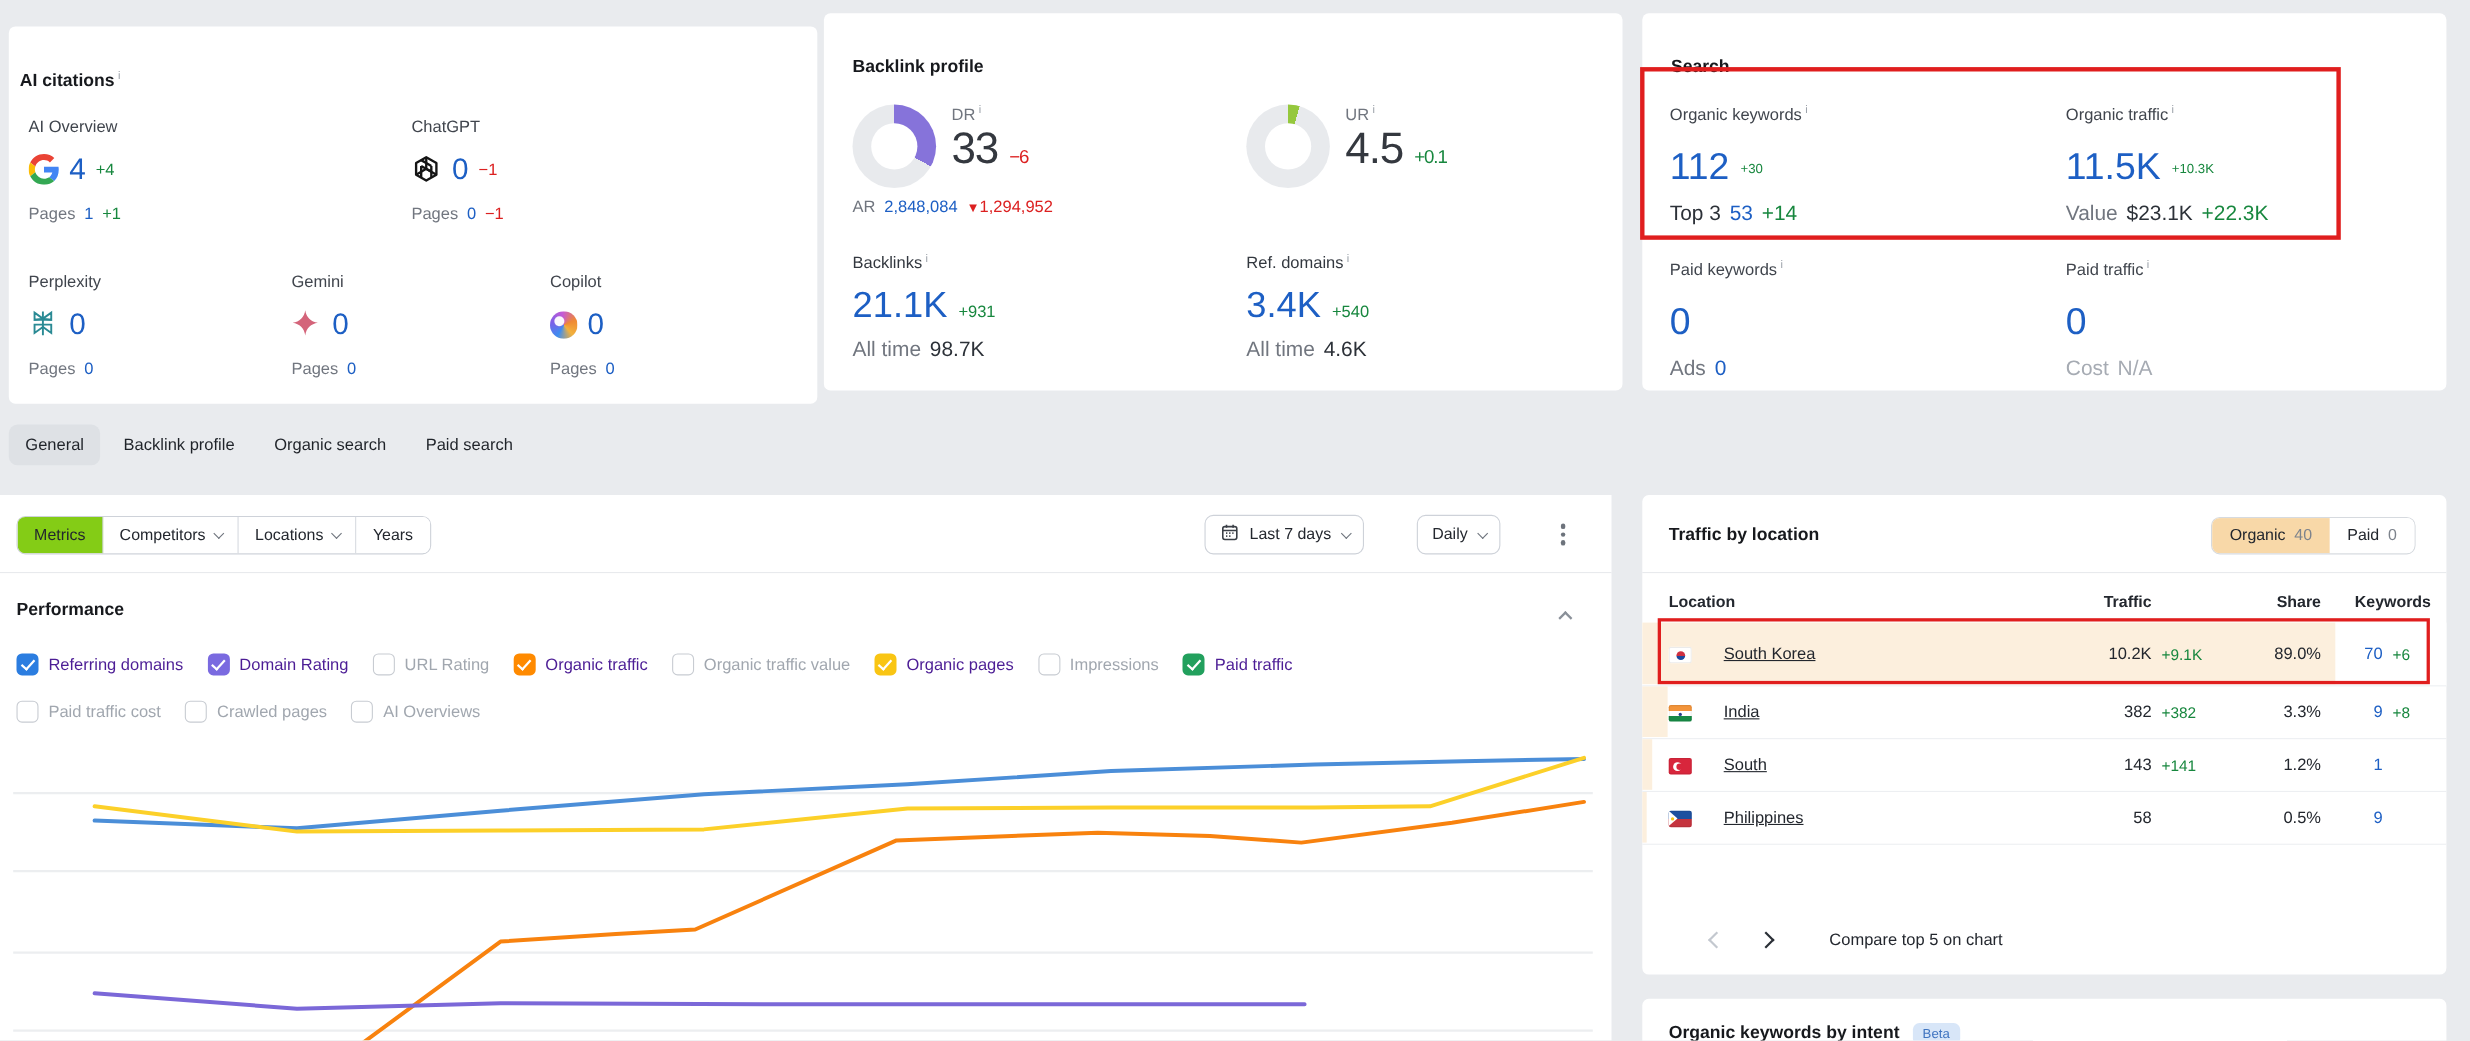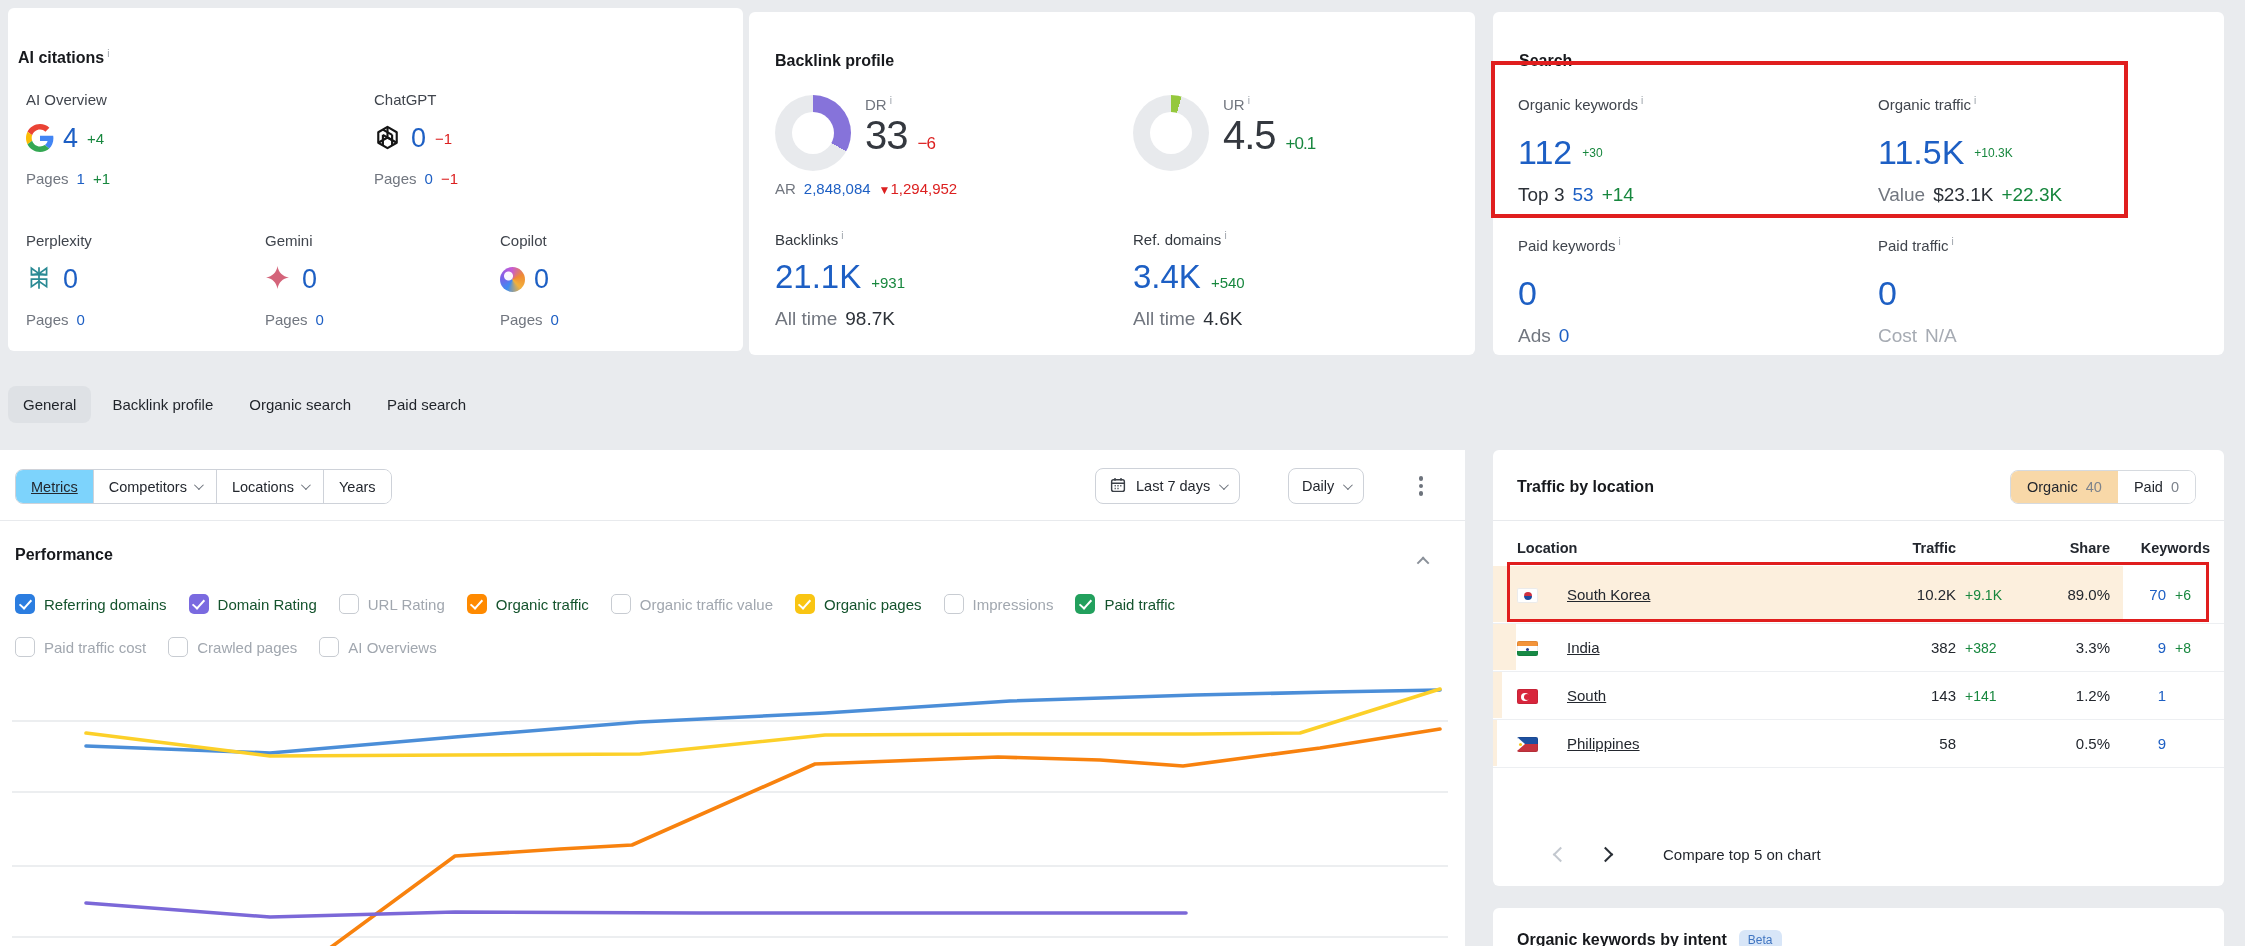--- a/index.html
+++ b/index.html
@@ -6,21 +6,21 @@
   html,body { width:2245px; height:946px; }
   body {
     position:relative; overflow:hidden;
     background:#e9ebee;
     font-family:"Liberation Sans","DejaVu Sans",sans-serif;
     color:#23272e;
   }
   .card { position:absolute; background:#fff; border-radius:6px; }
 
   
-  #card-ai   { left:8px;    top:8px; width:735px; height:343px; }
+  #card-ai   { left:8px;    top:24px; width:735px; height:343px; }
   #card-bl   { left:749px;  top:12px; width:726px; height:343px; }
   #card-srch { left:1493px; top:12px; width:731px; height:343px; }
 
   .card-title { position:absolute; left:10px; top:40px; font-size:16px; font-weight:700; color:#17191d; }
   #card-bl .card-title, #card-srch .card-title { left:26px; }
   .sup-i { font-size:10px; color:#9aa0a8; vertical-align:super; margin-left:3px; font-weight:400; }
 
   .metric-label { font-size:15px; color:#40454d; }
   .gray  { color:#71767f; }
   .lgray { color:#a6abb3; }
@@ -68,21 +68,21 @@
   .tab { font-size:15px; padding:10px 15px; border-radius:8px; cursor:pointer; color:#1f2329; }
   .tab.active { background:#dee1e5; }
 
   
   #main-panel { position:absolute; left:0; top:450px; width:1465px; height:496px; background:#fff; }
   .segctl { position:absolute; left:15px; top:469px; display:flex; height:35px;
             border:1px solid #ced2d9; border-radius:8px; overflow:hidden; background:#fff; }
   .seg { display:flex; align-items:center; gap:7px; padding:0 15px; font-size:14.5px; color:#23272e;
          border-right:1px solid #ced2d9; cursor:pointer; background:#fff; }
   .seg:last-child { border-right:none; }
-  .seg.active { background:#7dd3fc;text-decoration:underline; }
+  .seg.active { background:#84cc16; }
   .btn { position:absolute; top:468px; height:36px; display:flex; align-items:center; gap:9px;
          border:1px solid #ced2d9; border-radius:8px; background:#fff; padding:0 13px;
          font-size:14.5px; color:#23272e; cursor:pointer; }
   #btn-range { left:1095px; }
   #btn-gran  { left:1288px; }
   .chev { display:inline-block; width:7px; height:7px; border-right:1.8px solid #6d737c;
           border-bottom:1.8px solid #6d737c; transform:rotate(45deg) translateY(-2px); }
   .chev-up { transform:rotate(-135deg) translateY(-2px); width:9px; height:9px; border-width:2.4px; border-color:#8a9099; }
   .kebab { position:absolute; left:1408px; top:473px; width:26px; height:26px; display:flex;
            flex-direction:column; align-items:center; justify-content:center; gap:3px; cursor:pointer; }
@@ -93,21 +93,21 @@
 
   .cb-row { position:absolute; left:15px; display:flex; align-items:center; gap:22px; }
   #cb-row1 { top:594px; }
   #cb-row2 { top:637px; }
   .cb { display:flex; align-items:center; gap:9px; cursor:pointer; }
   .cb .box { width:20px; height:20px; border-radius:5px; border:1.5px solid #c8ccd2; background:#fff; position:relative; flex:0 0 auto; }
   .cb.on .box { border:none; background:var(--cb); }
   .cb.on .box::after { content:""; position:absolute; left:6.5px; top:3px; width:5px; height:10px;
       border-right:2.4px solid #fff; border-bottom:2.4px solid #fff; transform:rotate(42deg); }
   .cb .lbl { font-size:15px; color:#a1a7af; }
-  .cb.on .lbl { color:#14532d;text-align:center; }
+  .cb.on .lbl { color:#4c1d95;text-align:center; }
 
   #perf-chart { position:absolute; left:0; top:645px; width:1465px; height:301px; }
 
   
   #card-loc { left:1493px; top:450px; width:731px; height:436px; }
   #loc-title { position:absolute; left:24px; top:28px; font-size:16px; font-weight:700; color:#17191d; }
   .toggle { position:absolute; right:28px; top:20px; display:flex; height:34px;
             border:1px solid #d6dadf; border-radius:8px; overflow:hidden; }
   .tg { display:flex; align-items:center; gap:8px; padding:0 16px; font-size:14.5px; cursor:pointer; background:#fff; }
   .tg.active { background:#f8d8a8; }

